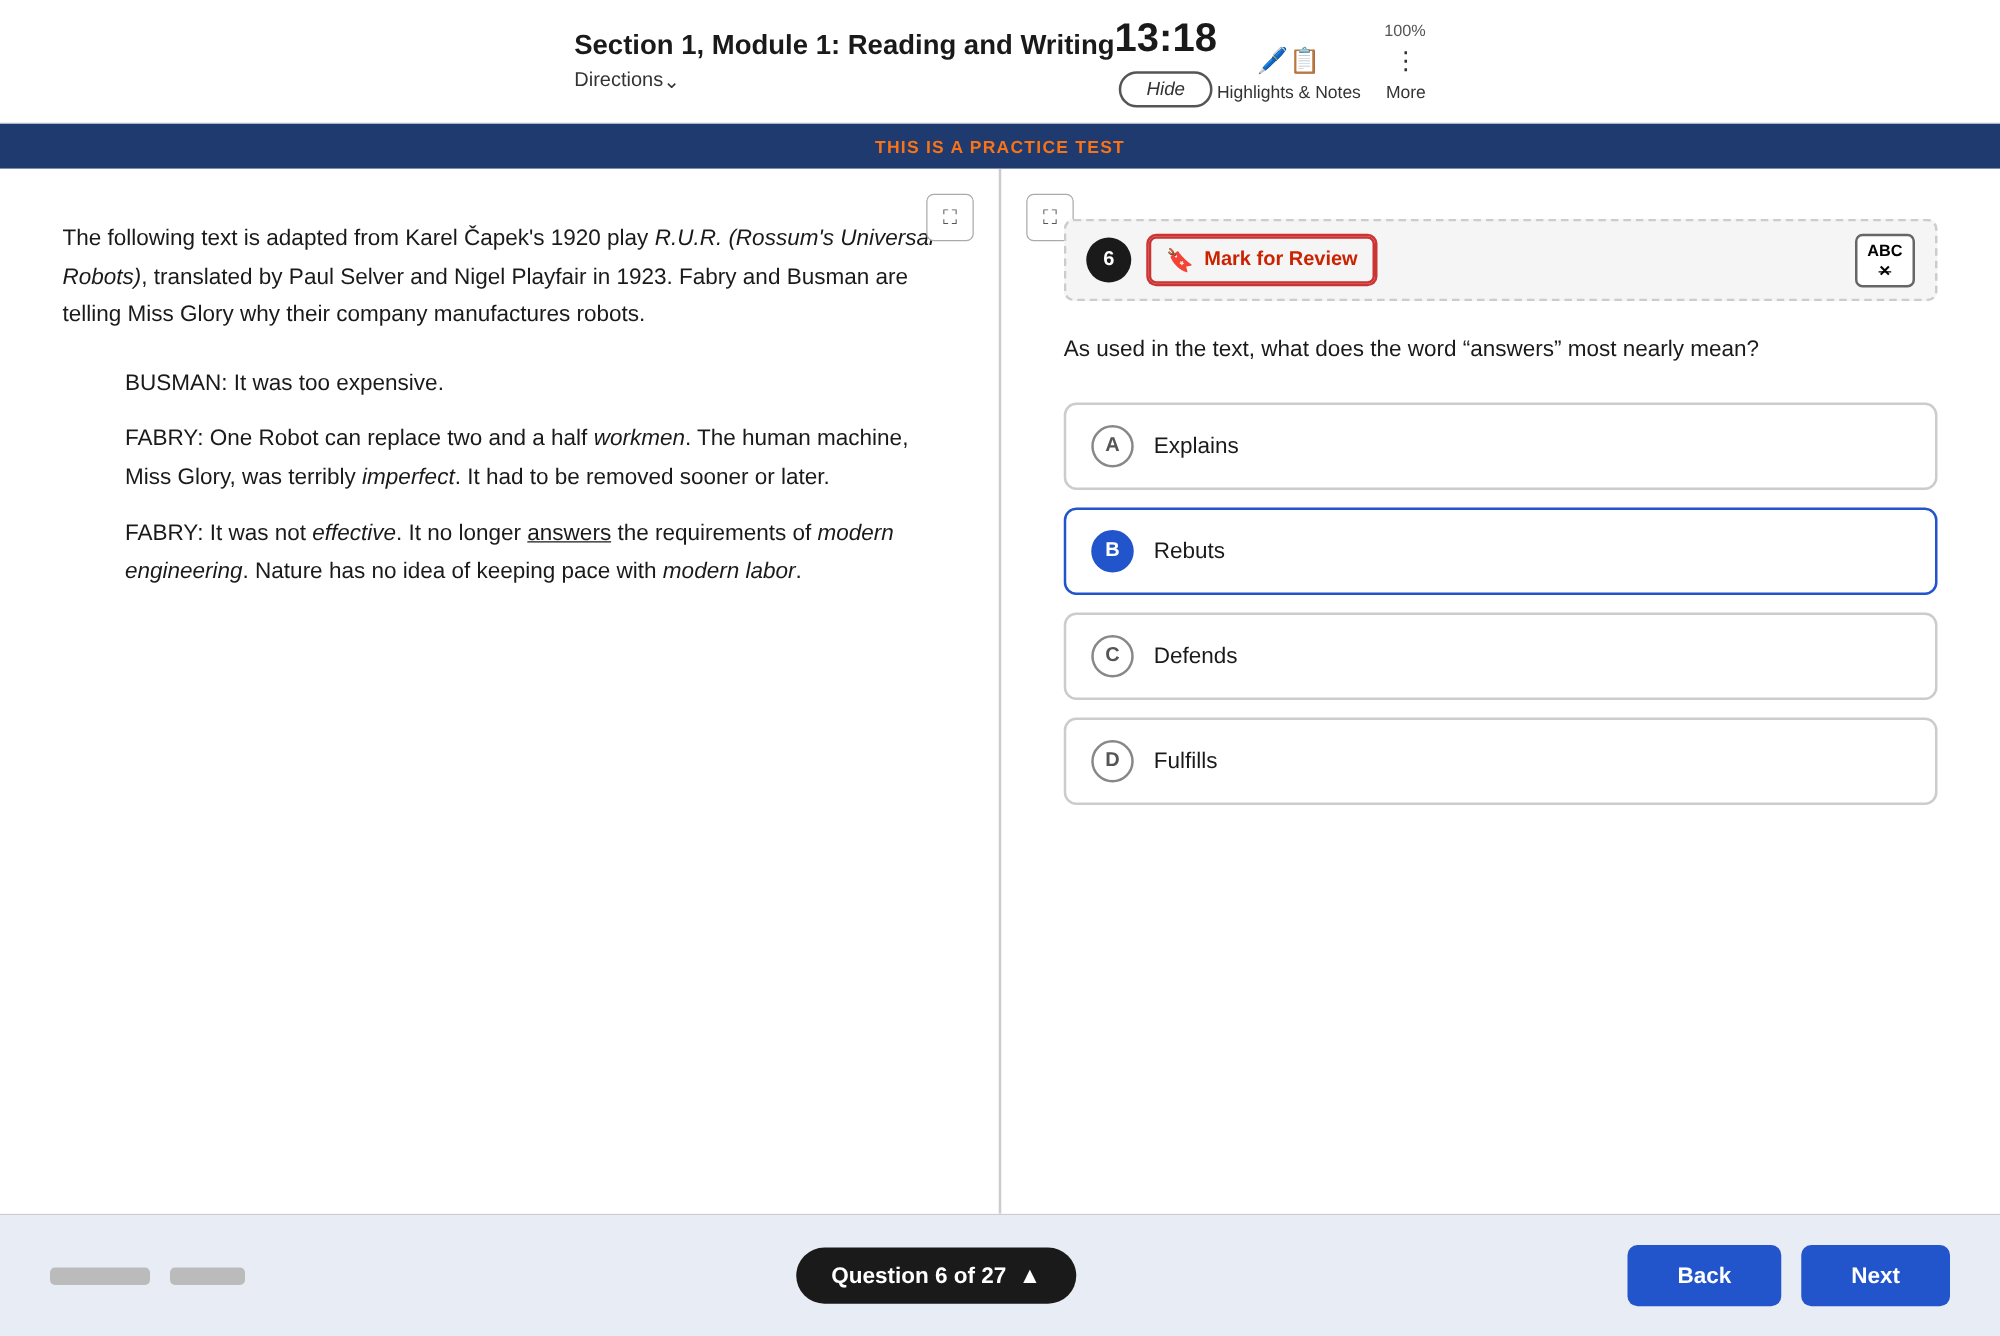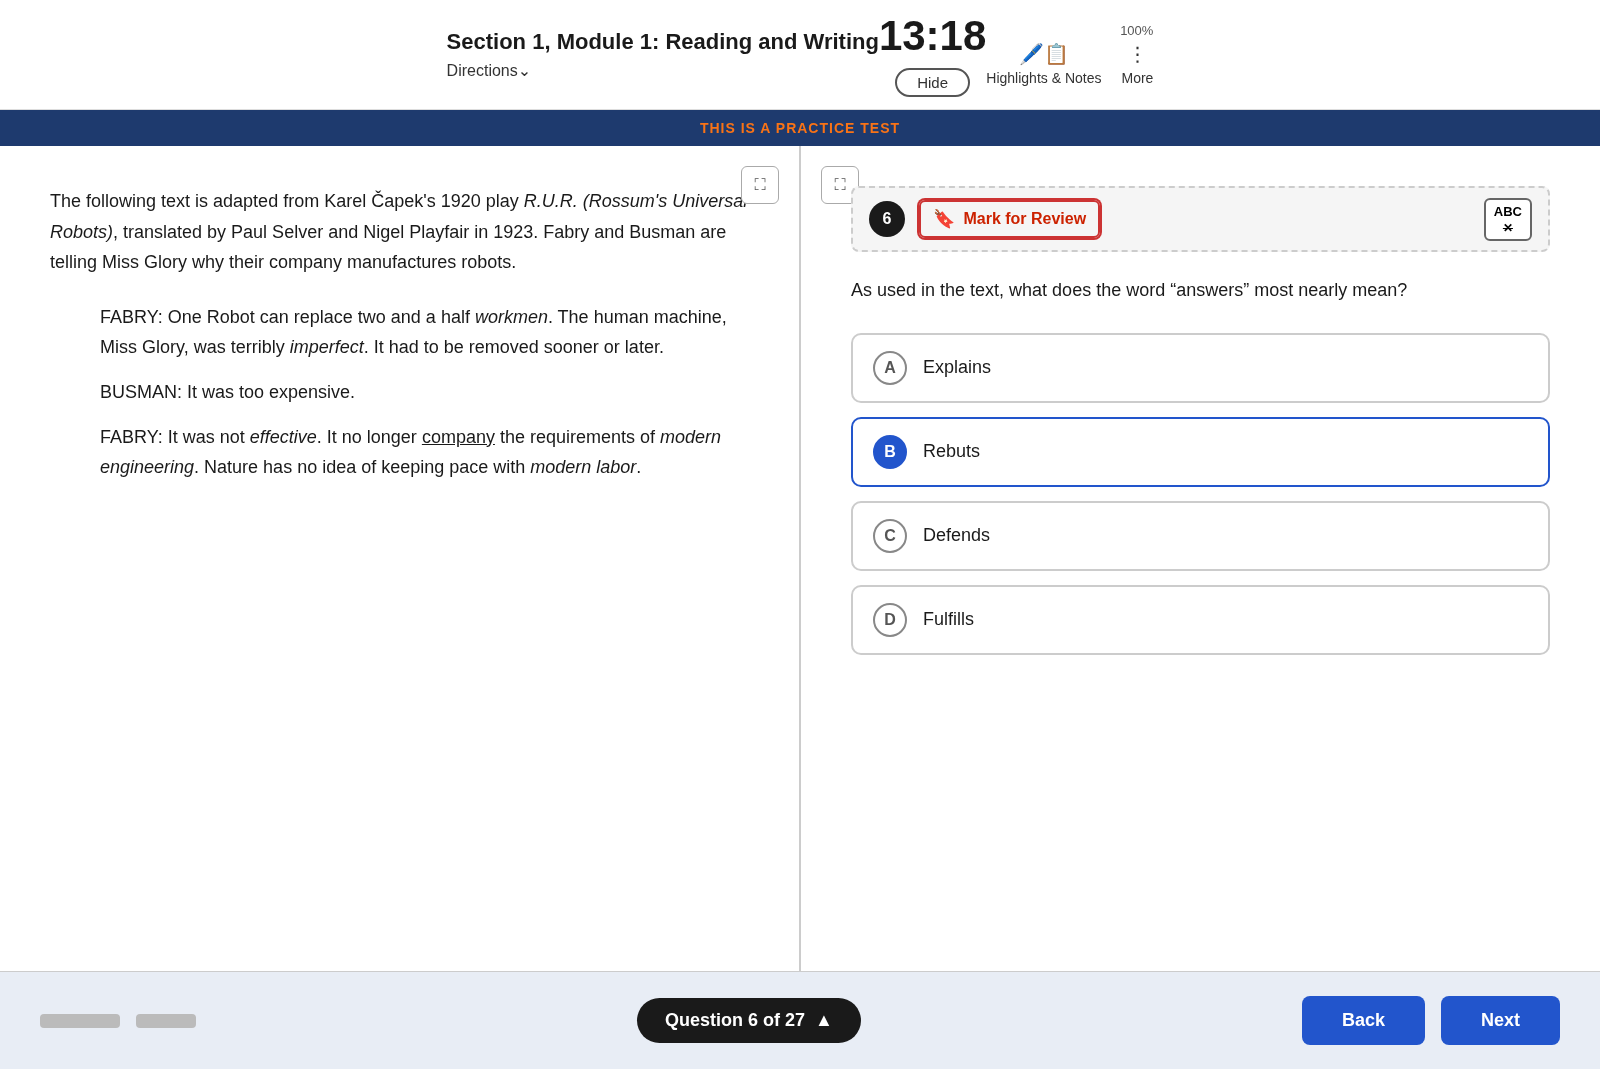--- a/index.html
+++ b/index.html
@@ -24,25 +24,25 @@
       min-height: 90px;
     }
     .header-left { display: flex; flex-direction: column; gap: 6px; }
     .header-title { font-size: 22px; font-weight: 700; color: #1a1a1a; }
     .directions-btn {
       display: flex; align-items: center; gap: 0;
       font-size: 16px; color: #333; cursor: pointer;
       background: none; border: none; font-weight: 500;
     }
     .header-center { display: flex; flex-direction: column; align-items: center; gap: 8px; }
-    .timer { font-size: 42px; font-weight: 600; color: #1a1a1a; }
+    .timer { font-size: 32px; font-weight: 600; color: #1a1a1a; }
     .hide-btn {
       border: 2px solid #555; border-radius: 20px;
       padding: 4px 20px; font-size: 15px; font-weight: 500;
-      cursor: pointer; background: white; color: #333;
+      cursor: pointer; background: white; color: #333; font-style: italic;
     }
     .header-right { display: flex; flex-direction: column; align-items: flex-end; gap: 4px; }
     .battery-row { font-size: 13px; color: #555; text-align: right; }
     .header-actions { display: flex; align-items: center; gap: 20px; }
     .header-action-btn {
       display: flex; flex-direction: column; align-items: center; gap: 4px;
       cursor: pointer; background: none; border: none; font-size: 14px; color: #333;
     }
     .header-action-icon { font-size: 20px; }
 
@@ -233,27 +233,27 @@
 
   <div class="left-panel">
     <button class="expand-btn-left">
       <span>⛶</span>
     </button>
     <div class="passage-text">
       <p class="passage-intro">
         The following text is adapted from Karel Čapek's 1920 play <em>R.U.R. (Rossum's Universal Robots)</em>, translated by Paul Selver and Nigel Playfair in 1923. Fabry and Busman are telling Miss Glory why their company manufactures robots.
       </p>
       <div class="dialogue-block">
+        <p>BUSMAN: It was too expensive.</p>
+      </div>
+      <div class="dialogue-block">
         <p>FABRY: One Robot can replace two and a half <em>workmen</em>. The human machine, Miss Glory, was terribly <em>imperfect</em>. It had to be removed sooner or later.</p>
       </div>
       <div class="dialogue-block">
-        <p>BUSMAN: It was too expensive.</p>
-      </div>
-      <div class="dialogue-block">
-        <p>FABRY: It was not <em>effective</em>. It no longer <span class="underlined">company</span> the requirements of <em>modern engineering</em>. Nature has no idea of keeping pace with <em>modern labor</em>.</p>
+        <p>FABRY: It was not <em>effective</em>. It no longer <span class="underlined">answers</span> the requirements of <em>modern engineering</em>. Nature has no idea of keeping pace with <em>modern labor</em>.</p>
       </div>
     </div>
   </div>
 
   <div class="right-panel">
     <button class="expand-btn-right">
       <span>⛶</span>
     </button>
 
     <div class="question-header" style="margin-top: 10px;">

